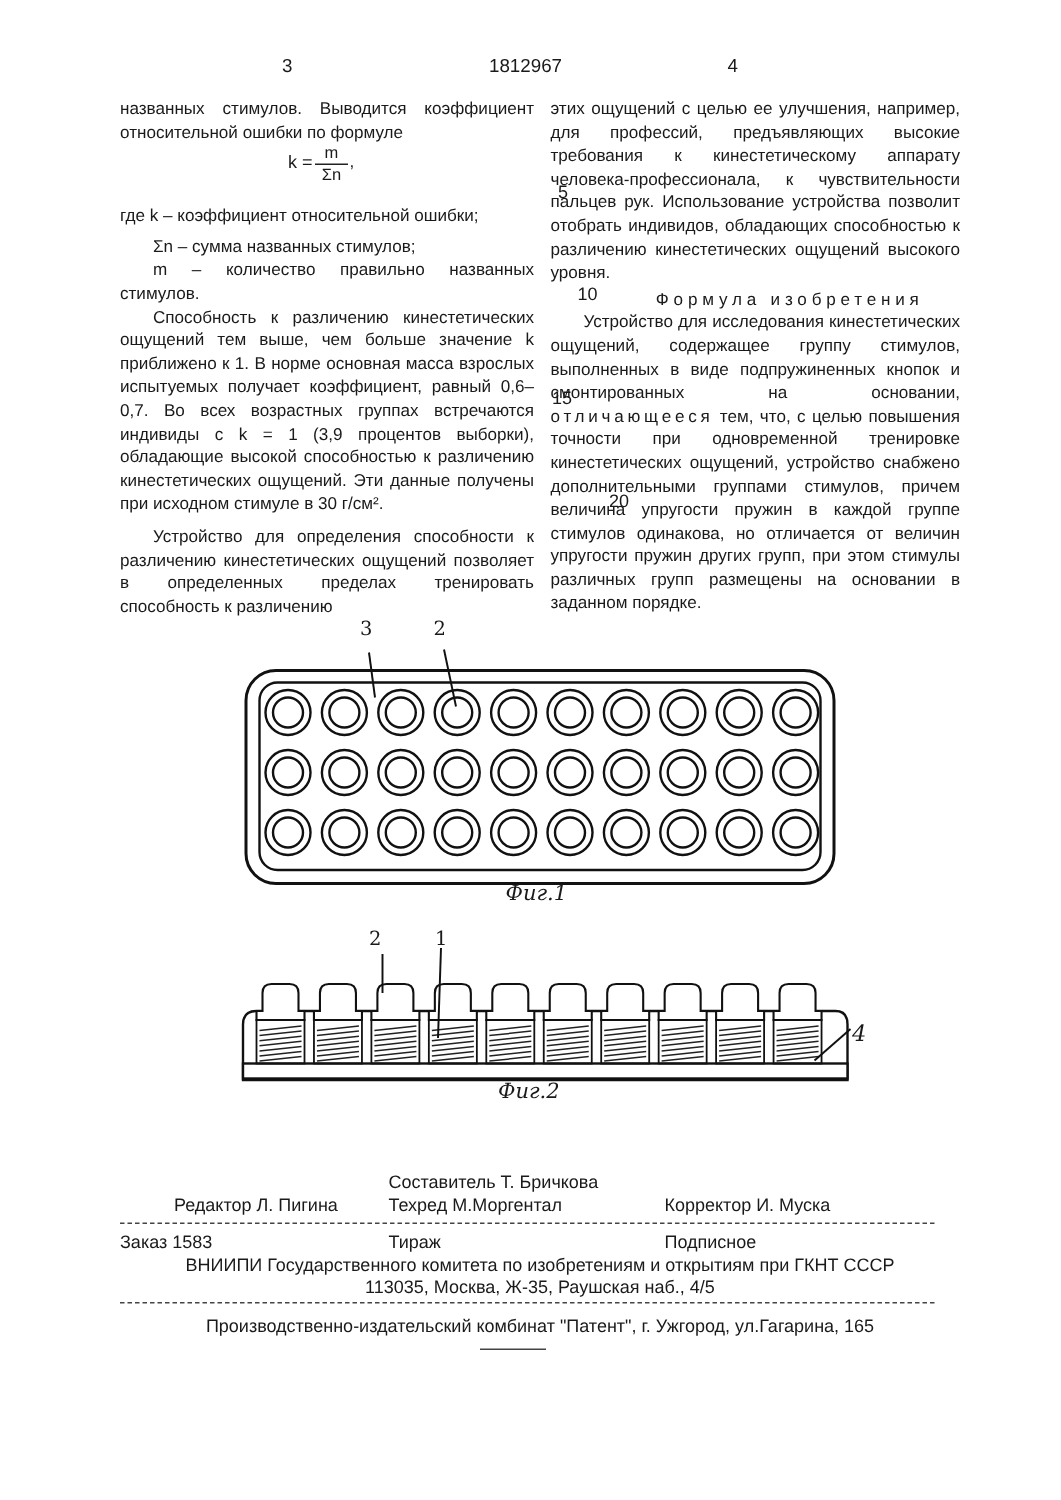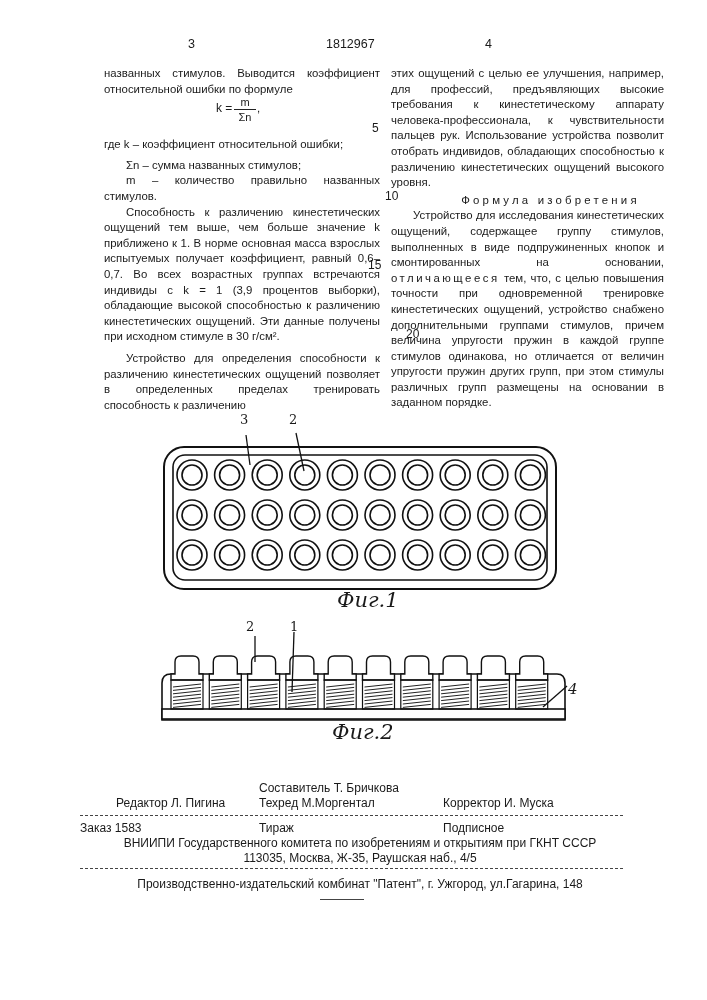--- a/index.html
+++ b/index.html
@@ -1,30 +1,30 @@
 <!DOCTYPE html>
 <html><head>
 <meta charset="utf-8">
 <style>
   html, body { margin:0; padding:0; background:#fff; }
   body { width:707px; height:1000px; position:relative; overflow:hidden;
          font-family:"Liberation Sans", sans-serif; color:#1a1a1a; }
   .hdr { position:absolute; top:37px; font-size:12.5px; }
-  .col { position:absolute; font-size:11.4px; line-height:15.6px; text-align:justify;margin-left:24px; }
+  .col { position:absolute; font-size:11.4px; line-height:15.6px; text-align:justify; }
   .col p { margin:0; }
   .ind { text-indent:22px; }
   .formula { position:relative; height:40px; }
   .fk { position:absolute; left:112px; top:4px; font-size:12px; }
   .frac { position:absolute; left:130px; top:-2px; text-align:center; width:22px; font-size:11px; line-height:14px; }
   .frac .num { border-bottom:1px solid #222; }
   .lnum { position:absolute; font-size:12px; }
   .title-sp { letter-spacing:3.2px; text-align:center; padding-left:46px; }
   .spaced { letter-spacing:2.5px; }
   .fig { position:absolute; }
-  .cap { position:absolute; font-family:"DejaVu Serif", serif; font-style:italic; font-size:21px; }
+  .cap { position:absolute; font-family:"DejaVu Serif", serif; font-style:italic; font-size:14px; }
   .foot { position:absolute; font-size:12px; }
   .rule { position:absolute; border-top:1px dashed #444; height:0; }
 </style>
 </head>
 <body>
 
 <div class="hdr" style="left:188px">3</div>
 <div class="hdr" style="left:326px">1812967</div>
 <div class="hdr" style="left:485px">4</div>
 
@@ -236,14 +236,14 @@
 <div class="foot" style="left:80px; top:796px;margin-left:36px;">Редактор Л. Пигина</div>
 <div class="foot" style="left:259px; top:796px;">Техред М.Моргентал</div>
 <div class="foot" style="left:443px; top:796px;">Корректор И. Муска</div>
 <div class="rule" style="left:80px; top:815px; width:543px;"></div>
 <div class="foot" style="left:80px; top:821px;">Заказ 1583</div>
 <div class="foot" style="left:259px; top:821px;">Тираж</div>
 <div class="foot" style="left:443px; top:821px;">Подписное</div>
 <div class="foot" style="left:60px; width:600px; text-align:center; top:836px;">ВНИИПИ Государственного комитета по изобретениям и открытиям при ГКНТ СССР</div>
 <div class="foot" style="left:60px; width:600px; text-align:center; top:851px;">113035, Москва, Ж-35, Раушская наб., 4/5</div>
 <div class="rule" style="left:80px; top:868px; width:543px;"></div>
-<div class="foot" style="left:60px; width:600px; text-align:center; top:877px;">Производственно-издательский комбинат "Патент", г. Ужгород, ул.Гагарина, 148</div>
+<div class="foot" style="left:60px; width:600px; text-align:center; top:877px;">Производственно-издательский комбинат "Патент", г. Ужгород, ул.Гагарина, 165</div>
 <div class="rule" style="left:320px; top:899px; width:44px; border-top-style:solid;"></div>
 
 </body></html>

